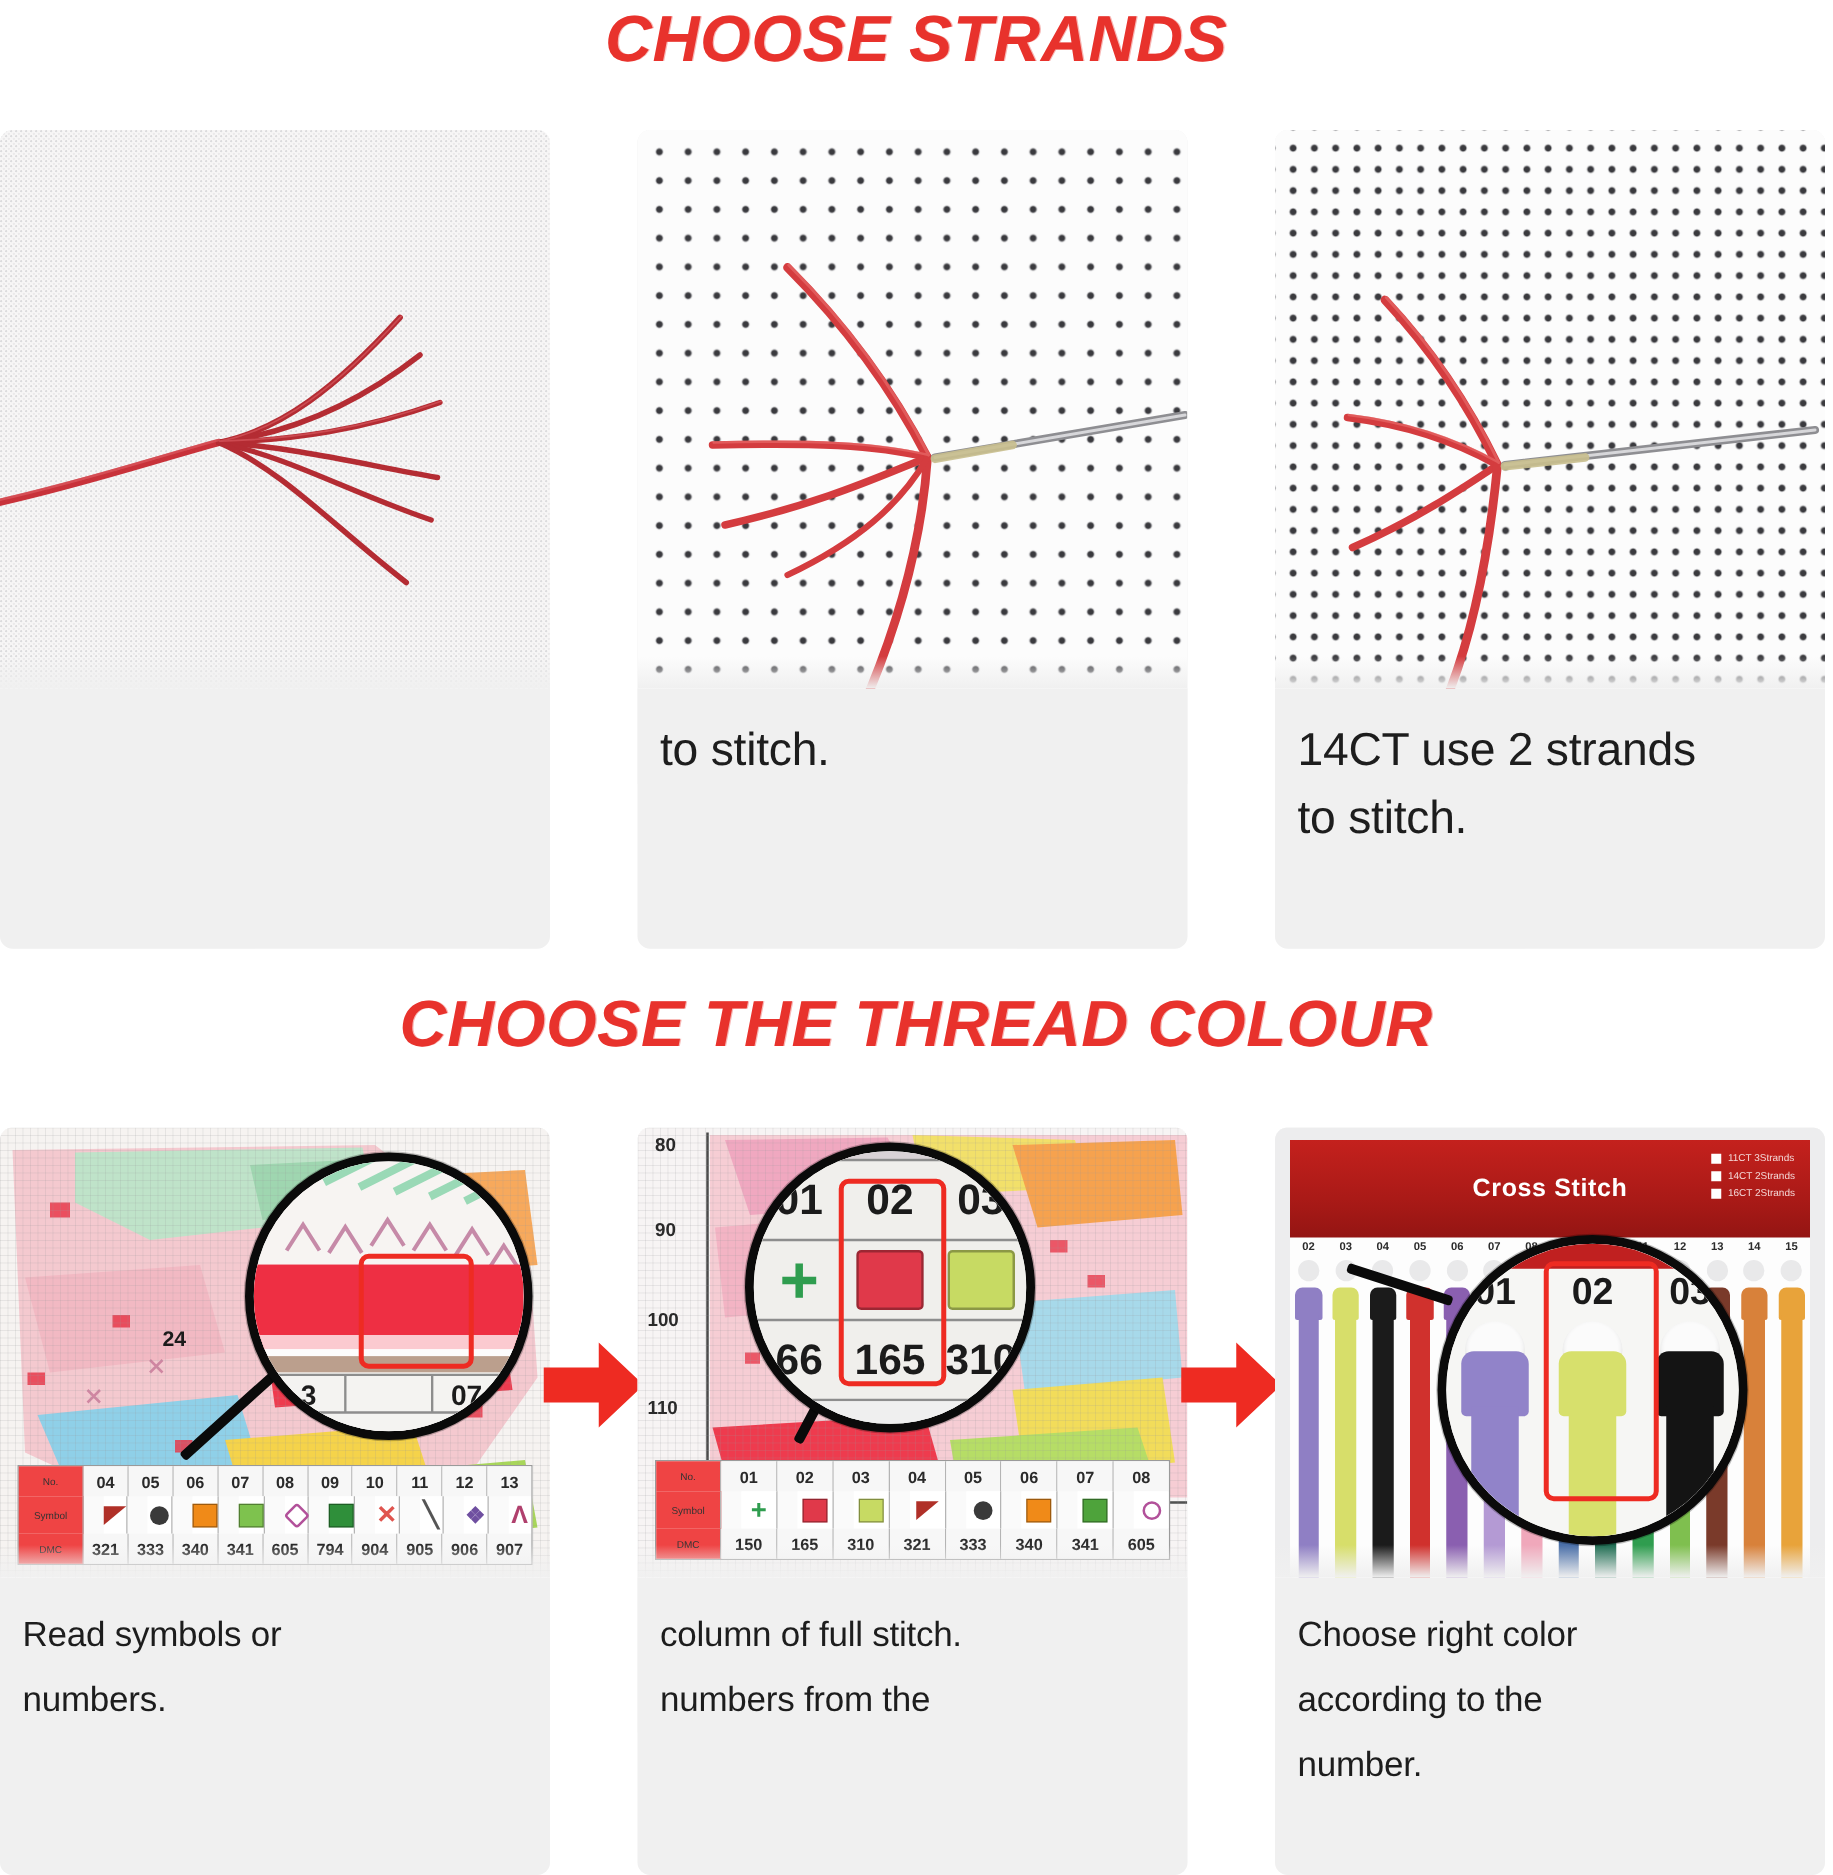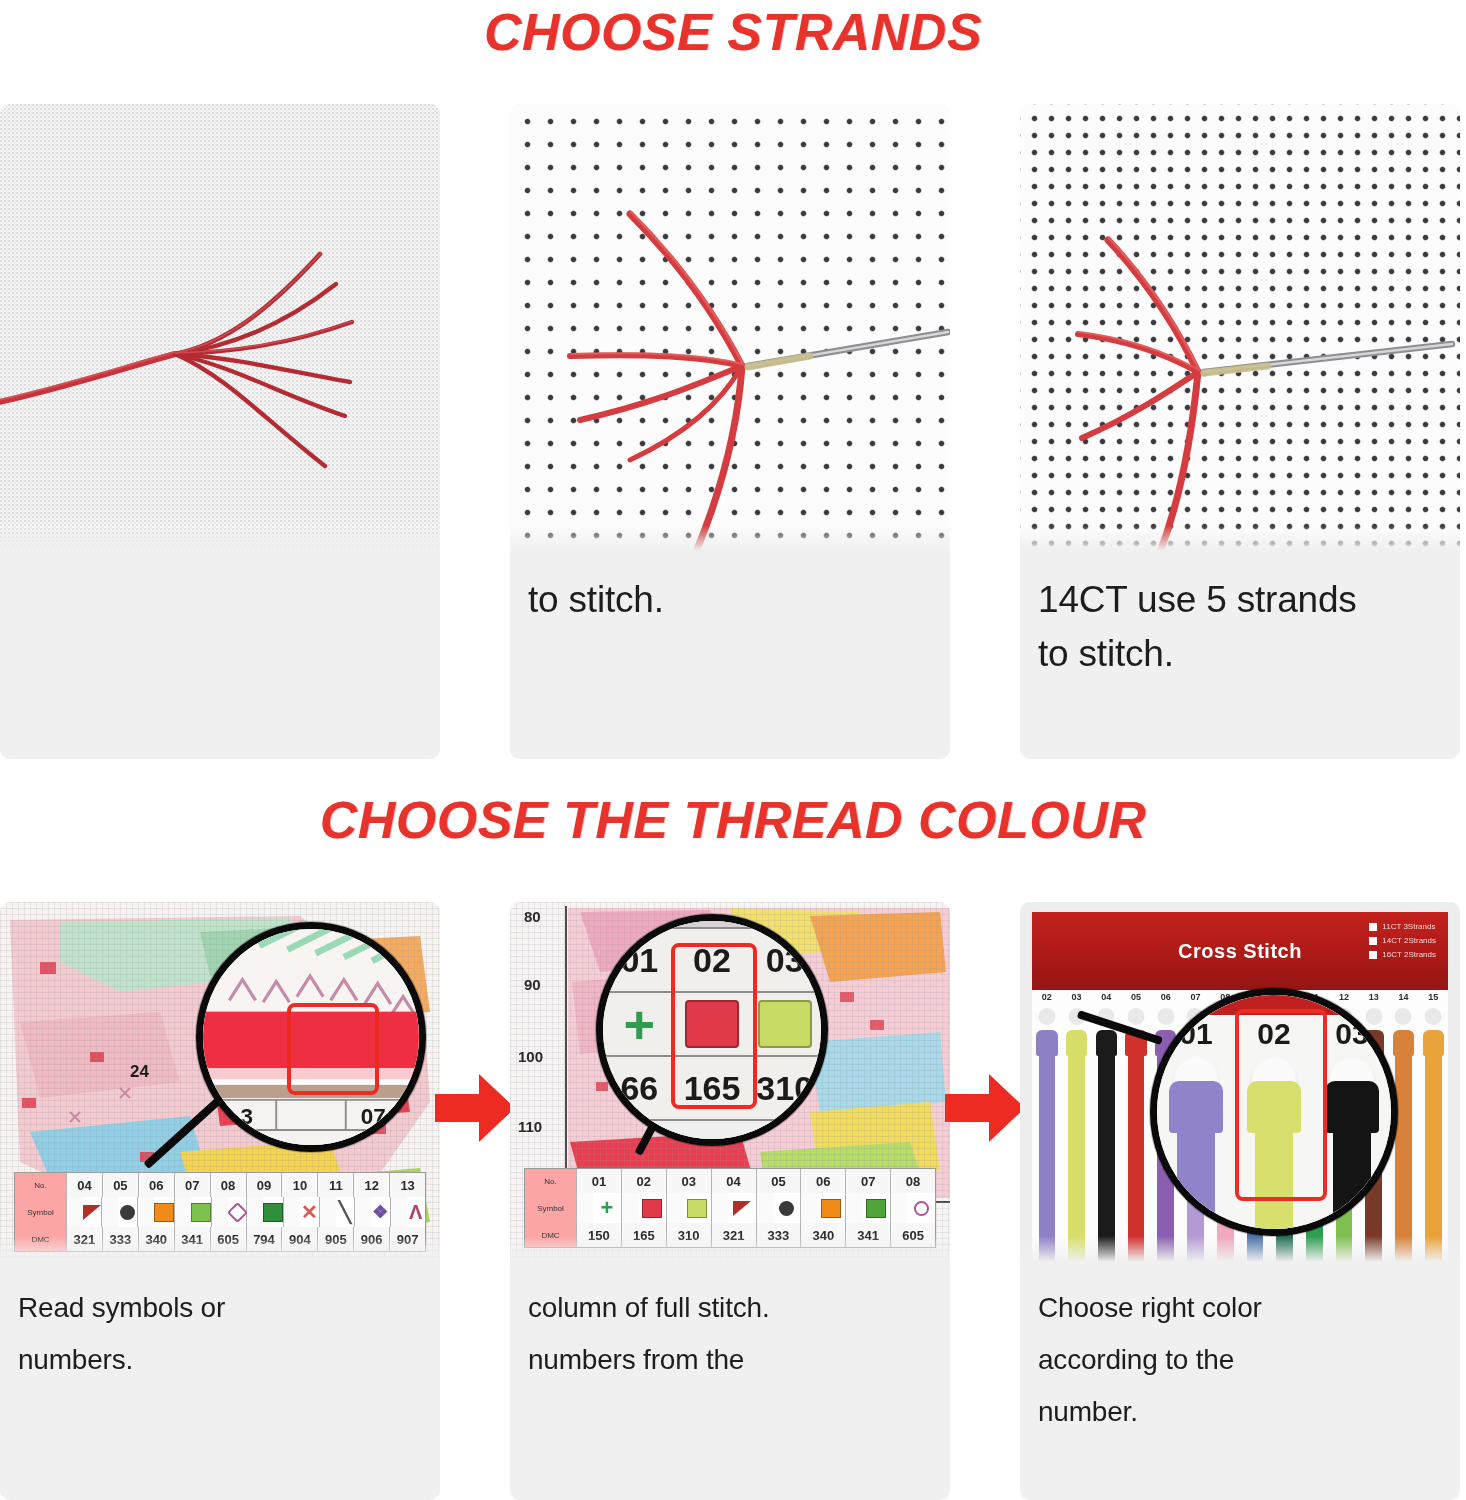--- a/index.html
+++ b/index.html
@@ -112,21 +112,21 @@
   .legend-cell {
     flex:1; border-right:1px solid #b4b4b4;
     display:flex; align-items:center; justify-content:center;
     font-size:13px; color:#2a2a2a; font-weight:600;
     background:#f7f7f7;
   }
   .legend-cell:last-child { border-right:none; }
   .legend-row.sym .legend-cell { background:#fff; }
   .legend-head {
     width:52px; flex:none; font-size:8px; line-height:9px; font-weight:400;
-    color:#333; border-right:1px solid #b4b4b4; background:#fca5a5;
+    color:#333; border-right:1px solid #b4b4b4; background:#ef4444;
     display:flex; align-items:center; justify-content:center; text-align:center;
   }
   .swatch { width:20px; height:19px; border:1px solid rgba(0,0,0,.35); }
 
   
   .magnifier {
     position:absolute;
     border:7px solid #0a0a0a;
     border-radius:50%;
     overflow:hidden;
@@ -259,21 +259,21 @@
           </g>
           <g>
             <path d="M184,268 L432,240" stroke="#8e8e92" stroke-width="6.5" stroke-linecap="round"></path>
             <path d="M184,268 L432,240" stroke="#d7d7da" stroke-width="2.4" stroke-linecap="round"></path>
             <path d="M184,269 L248,262" stroke="#c9bf8e" stroke-width="7" stroke-linecap="round" opacity=".9"></path>
           </g>
         </svg>
         <div class="fabric-fade"></div>
       </div>
       <div class="caption">
-        <div>14CT use 5 strands</div>
+        <div>14CT use 2 strands</div>
         <div>to stitch.</div>
       </div>
     </div>
   </div>
 
   <div class="title" id="title-colour">CHOOSE THE THREAD COLOUR</div>
 
   <div class="row" id="row-bottom">
 
     <div class="panel">

